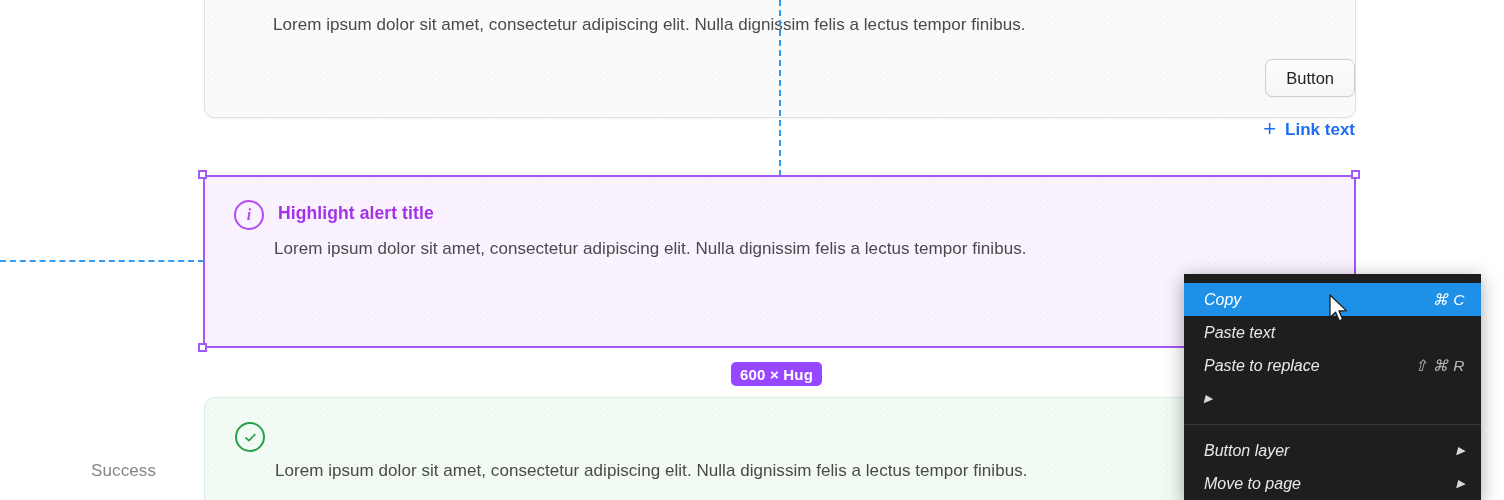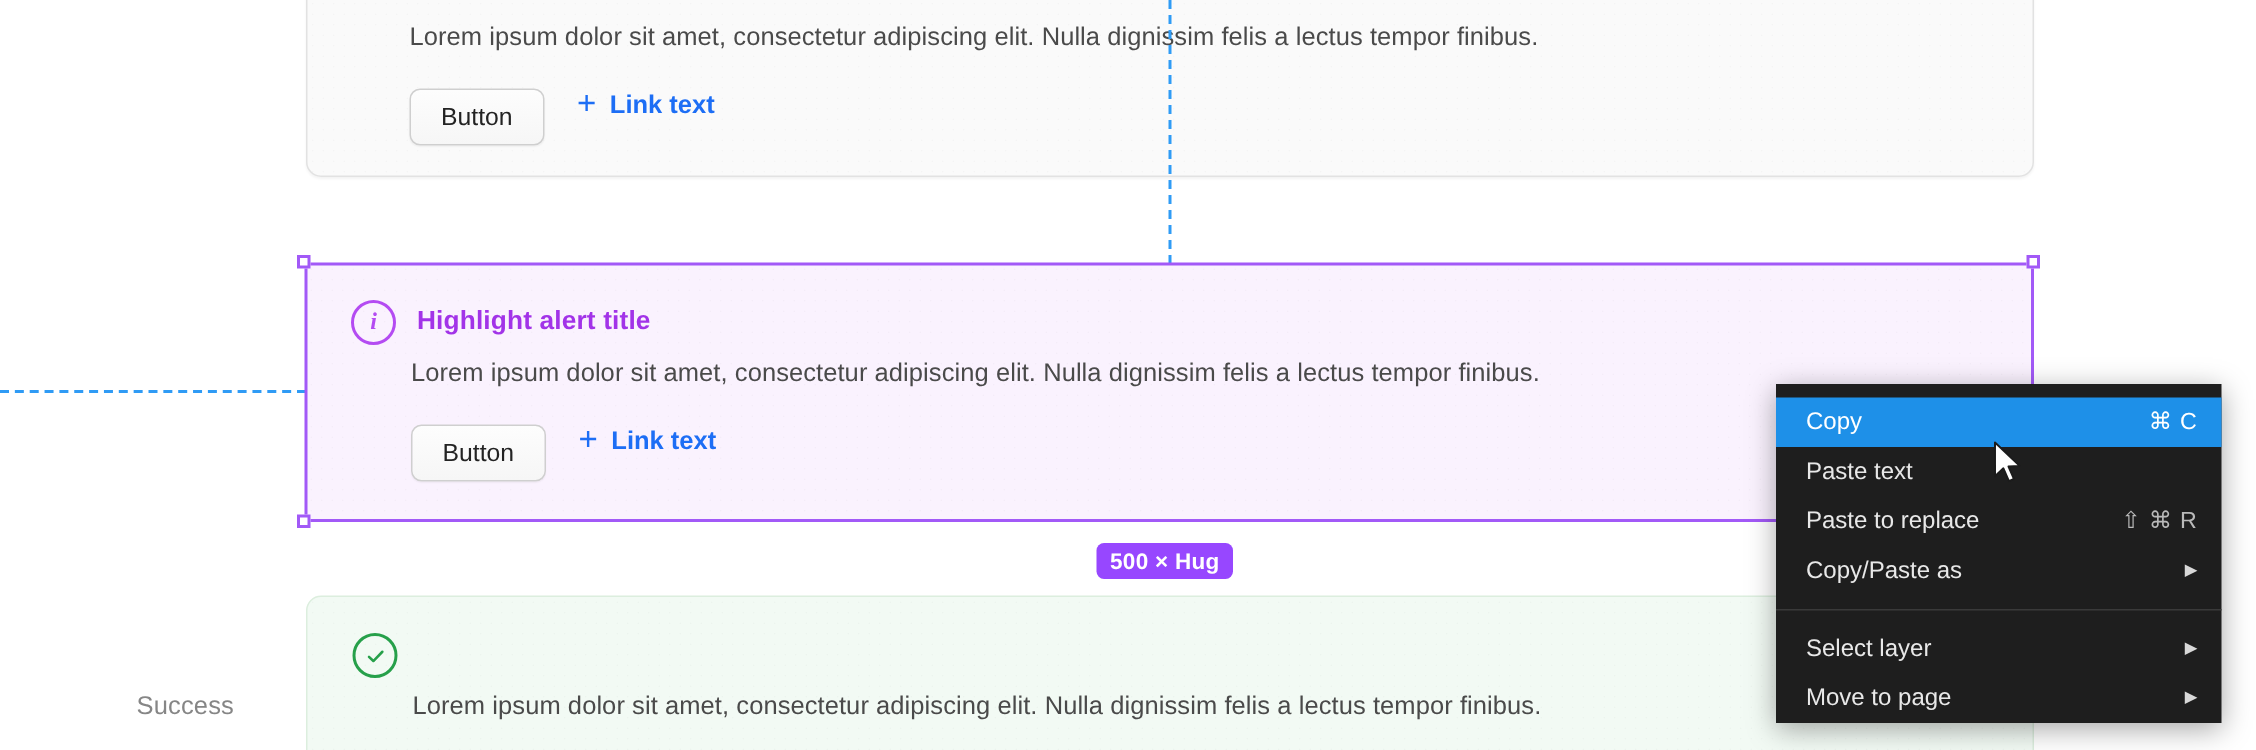--- a/index.html
+++ b/index.html
@@ -77,22 +77,23 @@
   }
   .alert-body {
     font-size: 17px;
     color: #4a4a4a;
     line-height: 24px;
     white-space: nowrap;
     letter-spacing: .05px;
   }
   .alert-actions {
     display: flex;
-    align-items: flex-start;
+    align-items: flex-end;
     gap: 22px;
+    flex-direction: column;
   }
   .btn {
     box-sizing: border-box;
     height: 38px;
     padding: 0 20px;
     border: 1px solid #cfcfcf;
     border-radius: 7px;
     background: linear-gradient(#fdfdfd, #f6f6f6);
     color: #232323;
     font-size: 16.5px;
@@ -222,27 +223,28 @@
     border-top: 2px dashed #2f9bf5;
     left: 0;
     top: 260px;
     width: 204px;
   }
 
   
   #context-menu {
     position: absolute;
     left: 1184px;
-    top: 256px;
+    top: 274px;
     width: 297px;
     background: #1e1e1e;
     padding: 9px 0 0 0;
     box-shadow: 0 4px 18px rgba(0,0,0,0.35);
     color: #e8e8e8;
     font-size: 16px;
+    font-style: italic;
   }
   .menu-item {
     position: relative;
     height: 33px;
     display: flex;
     align-items: center;
     padding: 0 16px 0 20px;
     white-space: nowrap;
   }
   .menu-item.selected {
@@ -330,47 +332,46 @@
   </div>
 
   <div class="guide-v"></div>
   <div class="guide-h"></div>
 
   <div class="sel-box"></div>
   <div class="handle" id="h-tl"></div>
   <div class="handle" id="h-tr"></div>
   <div class="handle" id="h-bl"></div>
   <div class="handle" id="h-br"></div>
-  <div class="size-badge">500 × Hug</div>
+  <div class="size-badge">600 × Hug</div>
 
   <div id="context-menu">
 
     <div class="menu-item selected">
       <span class="menu-label">Copy</span>
       <span class="menu-shortcut">⌘ C</span>
     </div>
 
     <div class="menu-item">
       <span class="menu-label">Paste text</span>
     </div>
 
     <div class="menu-item">
       <span class="menu-label">Paste to replace</span>
       <span class="menu-shortcut">⇧ ⌘ R</span>
     </div>
 
     <div class="menu-item">
-      <span class="menu-label">Copy/Paste as</span>
       <span class="menu-arrow">▶</span>
     </div>
 
     <div class="menu-sep"></div>
 
     <div class="menu-item">
-      <span class="menu-label">Select layer</span>
+      <span class="menu-label">Button layer</span>
       <span class="menu-arrow">▶</span>
     </div>
 
     <div class="menu-item">
       <span class="menu-label">Move to page</span>
       <span class="menu-arrow">▶</span>
     </div>
 
   </div>
 

